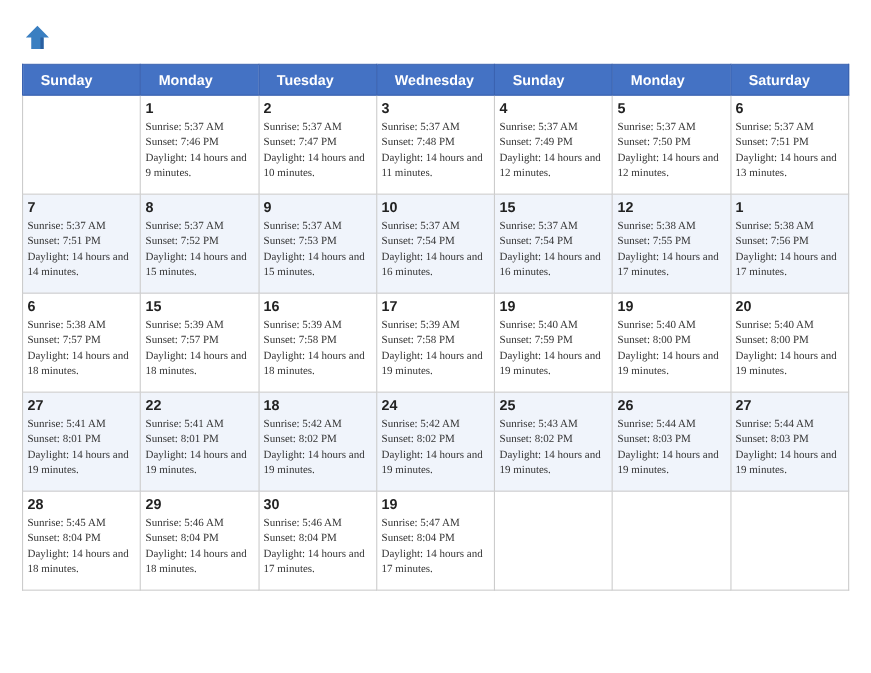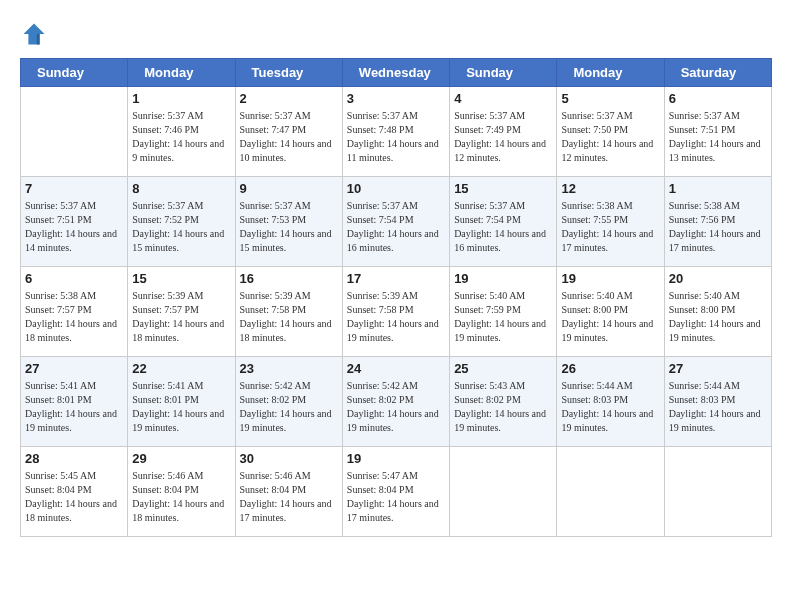--- a/index.html
+++ b/index.html
@@ -211,21 +211,21 @@
       <tr>
         <td>
           <div class="day-number">27</div>
           <div class="day-info">Sunrise: 5:41 AM<br>Sunset: 8:01 PM<br>Daylight: 14 hours and 19 minutes.</div>
         </td>
         <td>
           <div class="day-number">22</div>
           <div class="day-info">Sunrise: 5:41 AM<br>Sunset: 8:01 PM<br>Daylight: 14 hours and 19 minutes.</div>
         </td>
         <td>
-          <div class="day-number">23</div>
+          <div class="day-number">18</div>
           <div class="day-info">Sunrise: 5:42 AM<br>Sunset: 8:02 PM<br>Daylight: 14 hours and 19 minutes.</div>
         </td>
         <td>
           <div class="day-number">24</div>
           <div class="day-info">Sunrise: 5:42 AM<br>Sunset: 8:02 PM<br>Daylight: 14 hours and 19 minutes.</div>
         </td>
         <td>
           <div class="day-number">25</div>
           <div class="day-info">Sunrise: 5:43 AM<br>Sunset: 8:02 PM<br>Daylight: 14 hours and 19 minutes.</div>
         </td>

